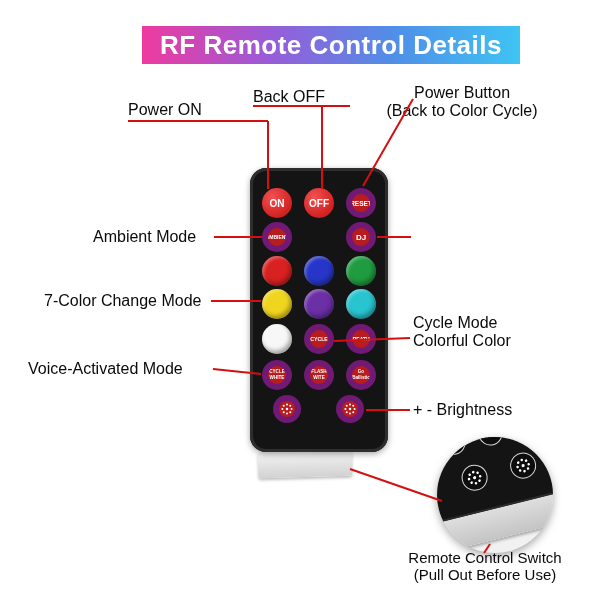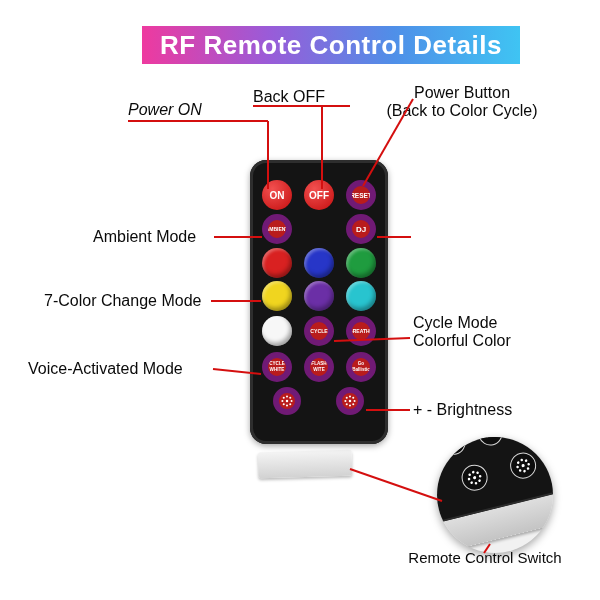--- a/index.html
+++ b/index.html
@@ -2,21 +2,21 @@
 <html><head>
 <meta charset="utf-8">
 <style>
   html,body{margin:0;padding:0;background:#fff;}
   .canvas{position:relative;width:600px;height:600px;background:#ffffff;font-family:"Liberation Sans",sans-serif;overflow:hidden;}
   .banner{position:absolute;left:114px;top:26px;width:378px;height:38px;display:flex;align-items:center;justify-content:center;
           background:linear-gradient(90deg,#ee3a9f,#9a5bd8 40%,#4f8fe8 70%,#3fc4f3);z-index:20;}
   .banner span{color:#fff;font-size:26px;font-weight:bold;letter-spacing:.5px;}
   .label{position:absolute;font-size:16px;color:#0a0a0a;white-space:nowrap;z-index:20;line-height:1.1;}
   .label .ln{display:block;}
-  .remote{position:absolute;left:250px;top:160px;width:138px;height:284px;background:#141414;border-radius:16px;
+  .remote{position:absolute;left:250px;top:168px;width:138px;height:284px;background:#141414;border-radius:16px;
           box-shadow:inset 0 0 0 3px #2e2e2e, 0 2px 6px rgba(0,0,0,.35);z-index:10;}
   .btn{position:absolute;width:30px;height:30px;border-radius:50%;display:flex;align-items:center;justify-content:center;
        text-align:center;color:#fff;box-sizing:border-box;font-weight:bold;overflow:hidden;}
   .btn.red{background:radial-gradient(circle at 35% 30%,#f25050,#c40e0e);font-size:10px;}
   .btn.dark{background:#b91c1c;border:6px solid #701a75;justify-content:center;}
   .dot{position:absolute;width:30px;height:30px;border-radius:50%;
        box-shadow:inset -2px -3px 4px rgba(0,0,0,.35), inset 2px 2px 3px rgba(255,255,255,.3);}
   .pull-tab{position:absolute;left:258px;top:451px;width:94px;height:26px;background:linear-gradient(180deg,#f4f4f4,#d2d2d2);
             border-radius:3px;transform:rotate(-1.5deg);box-shadow:0 2px 3px rgba(0,0,0,.25);z-index:9;}
   .inset{position:absolute;left:437px;top:437px;width:116px;height:116px;border-radius:50%;background:#f1f1f1;overflow:hidden;
@@ -33,36 +33,37 @@
 </style>
 </head>
 <body>
 
 <div class="canvas">
 
   <div class="banner" style="background: linear-gradient(90deg, rgb(238, 58, 159), rgb(154, 91, 216), rgb(79, 143, 232), rgb(63, 196, 243)); margin-left: 28px;">
     <span>RF Remote Control Details</span>
   </div>
 
-  <div class="label" style="left:128px;top:101px;font-style:italic;">Power ON</div>
+  <div class="label" style="left:128px;top:101px;">Power ON</div>
   <div class="label" style="left:253px;top:88px;">Back OFF</div>
   <div class="label" style="left:368px;top:84px;width:188px;text-align:center;white-space:normal;">
     <span class="ln">Power Button</span>
     <span class="ln">(Back to Color Cycle)</span>
   </div>
   <div class="label" style="left:93px;top:228px;">Ambient Mode</div>
   <div class="label" style="left:44px;top:292px;">7-Color Change Mode</div>
   <div class="label" style="left:413px;top:314px;white-space:normal;">
     <span class="ln">Cycle Mode</span>
     <span class="ln">Colorful Color</span>
   </div>
   <div class="label" style="left:28px;top:360px;">Voice-Activated Mode</div>
   <div class="label" style="left:413px;top:401px;">+ - Brightness</div>
   <div class="label" style="left:390px;top:550px;width:190px;text-align:center;white-space:normal;font-size:15px;">
     <span class="ln">Remote Control Switch</span>
+    <span class="ln">(Pull Out Before Use)</span>
   </div>
 
   <div class="pull-tab"></div>
 
   <div class="remote" style="background: rgb(20, 20, 20);">
     <div class="btn red" style="left:12px;top:20px;">
       <span>ON</span>
       </div>
     <div class="btn red" style="left:54px;top:20px;">
       <span>OFF</span>

